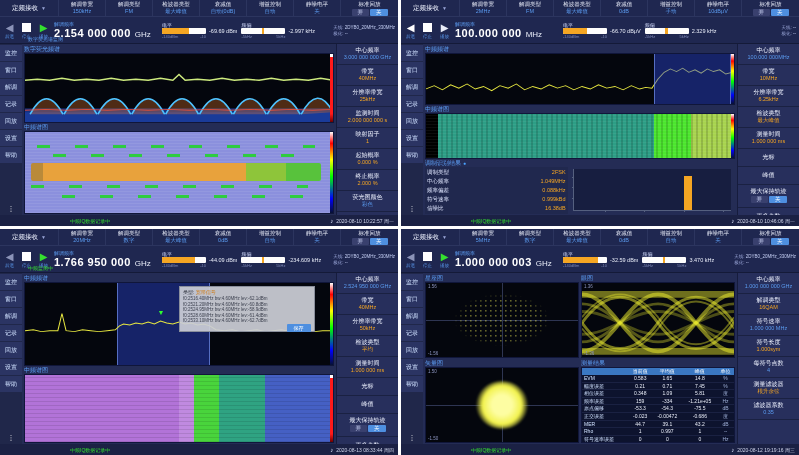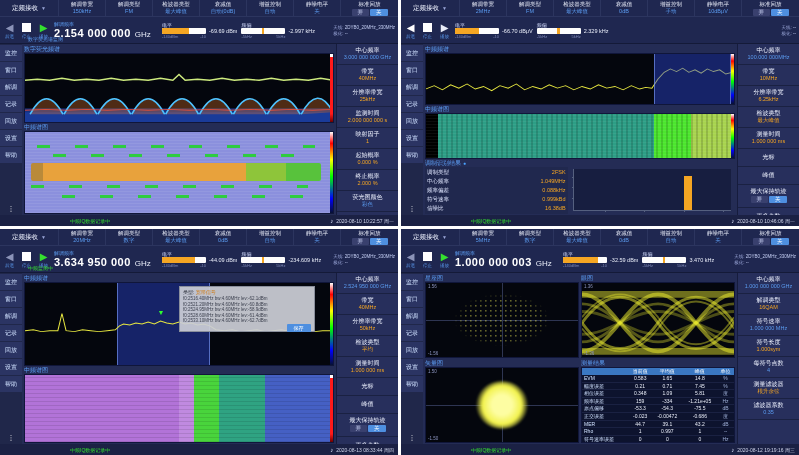--- a/index.html
+++ b/index.html
@@ -389,20 +389,27 @@
               <span class="tglyph tb-stop">
                 <i></i>
               </span>
               <span class="tlabel">停止</span>
             </div>
           <div class="tbtn">
               <span class="tglyph tb-play gray">▶</span>
               <span class="tlabel">播放</span>
             </div>
         </div>
+        <div class="freqblk">
+          <span class="freqlbl">解调频率</span>
+          <span class="freqrow">
+              <span class="freqval">100.000 000</span>
+              <span class="frequnit">MHz</span>
+            </span>
+        </div>
         <div class="meter">
           <span class="mlabel">电平</span>
           <span class="mrow">
               <span class="mbar">
                 <span class="mfill" style="width:55%"></span>
               </span>
               <span class="mval">-66.70 dBμV</span>
             </span>
           <span class="mscale">
               <span>-140dBm</span>
@@ -598,21 +605,21 @@
               <span class="tlabel">停止</span>
             </div>
           <div class="tbtn">
               <span class="tglyph tb-play">▶</span>
               <span class="tlabel">播放</span>
             </div>
         </div>
         <div class="freqblk">
           <span class="freqlbl">解调频率</span>
           <span class="freqrow">
-              <span class="freqval">3.634 950 000</span>
+              <span class="freqval">1.766 950 000</span>
               <span class="frequnit">GHz</span>
             </span>
         </div>
         <div class="meter">
           <span class="mlabel">电平</span>
           <span class="mrow">
               <span class="mbar">
                 <span class="mfill" style="width:74%"></span>
               </span>
               <span class="mval">-44.09 dBm</span>

